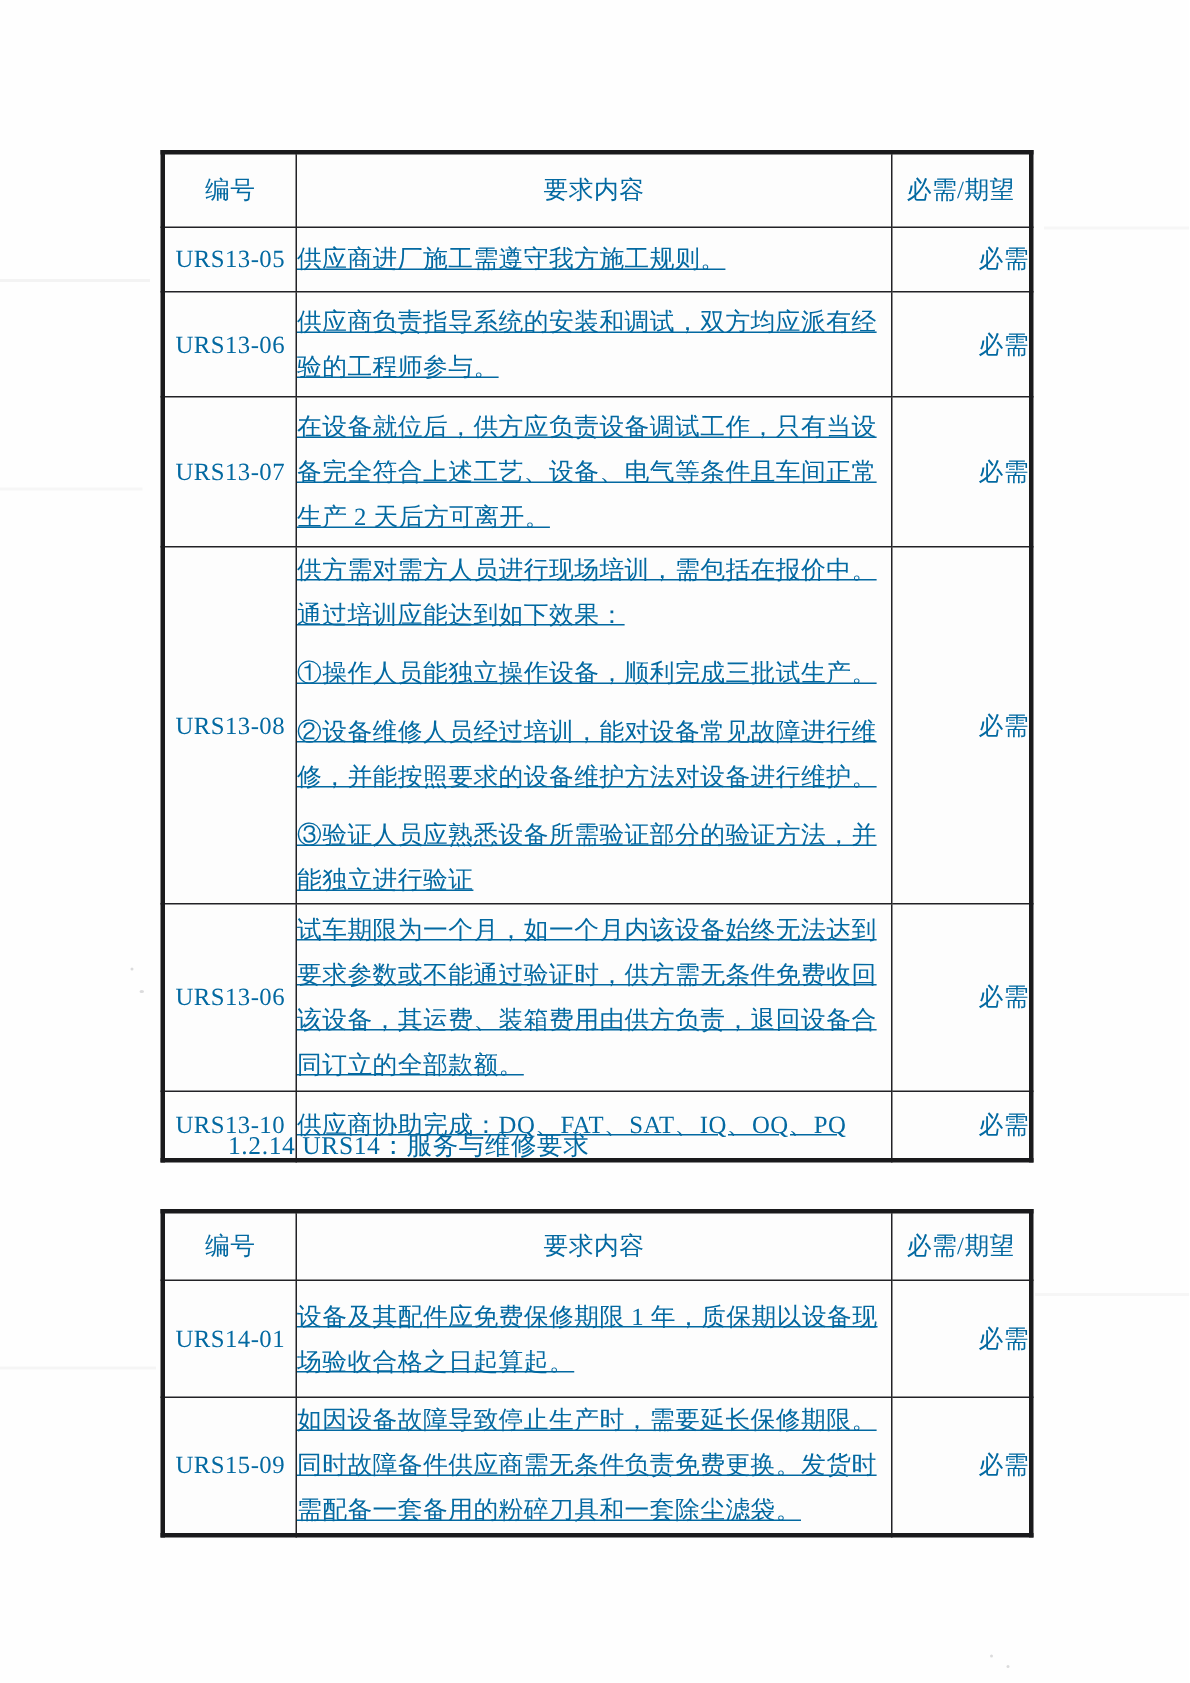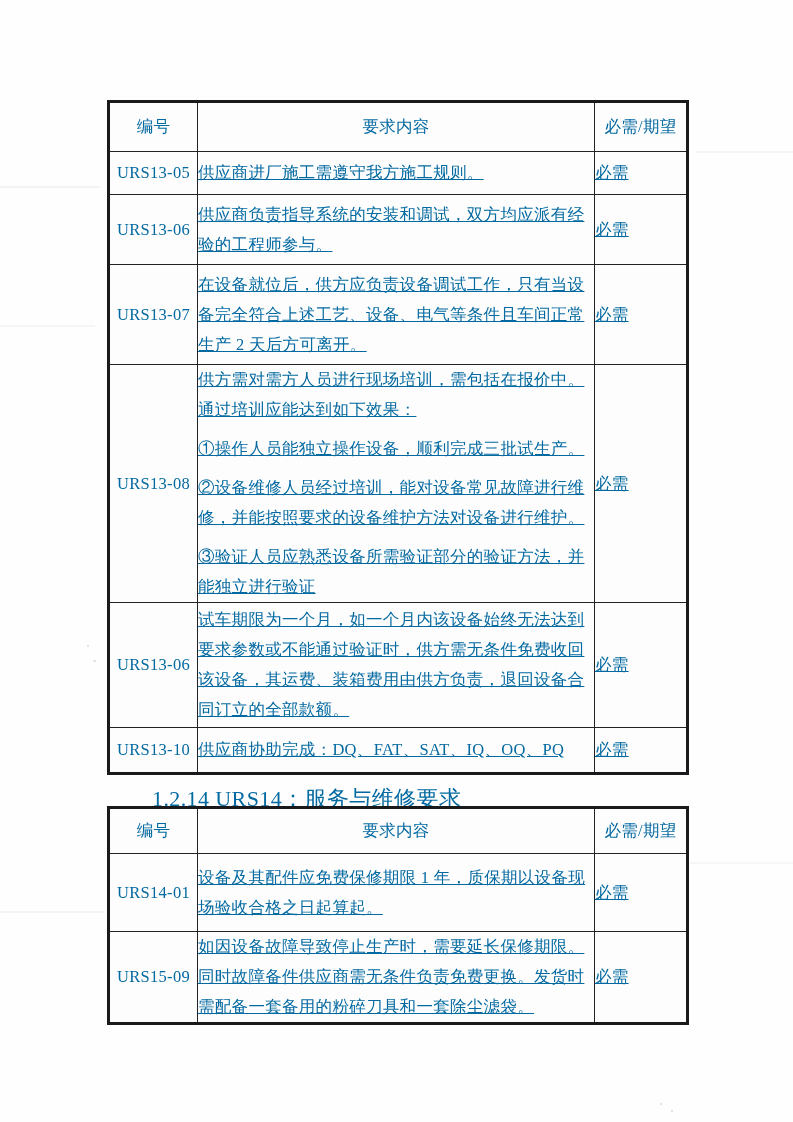--- a/index.html
+++ b/index.html
@@ -53,31 +53,30 @@
     letter-spacing: 0.2px;
   }
   td.cell-content {
     text-align: left;
     padding: 7px 10px 7px 13px;
     font-size: 16px;
   }
   td.cell-content p { margin: 0; text-decoration: underline; }
   td.cell-content p + p { margin-top: 9px; }
   td.cell-req {
-    text-align: left;
+    text-align: right;
     font-size: 16px;
-    text-decoration: underline;
   }
 
   
   .section-heading {
     position: absolute;
     left: 152px;
-    top: 784px;
-    font-size: 22px;
+    top: 752px;
+    font-size: 17px;
     letter-spacing: 0.4px;
     white-space: nowrap;
   }
 
   
   .artifact { position: absolute; pointer-events: none; }
   .streak { background: rgba(40, 40, 45, 0.05); height: 2px; }
   .speck  { background: rgba(40, 40, 45, 0.16); width: 2px; height: 2px; border-radius: 50%; }
   #streak-1 { left: 0;   top: 186px;  width: 100px; }
   #streak-2 { left: 0;   top: 325px;  width: 95px;  background: rgba(40,40,45,0.04); }

